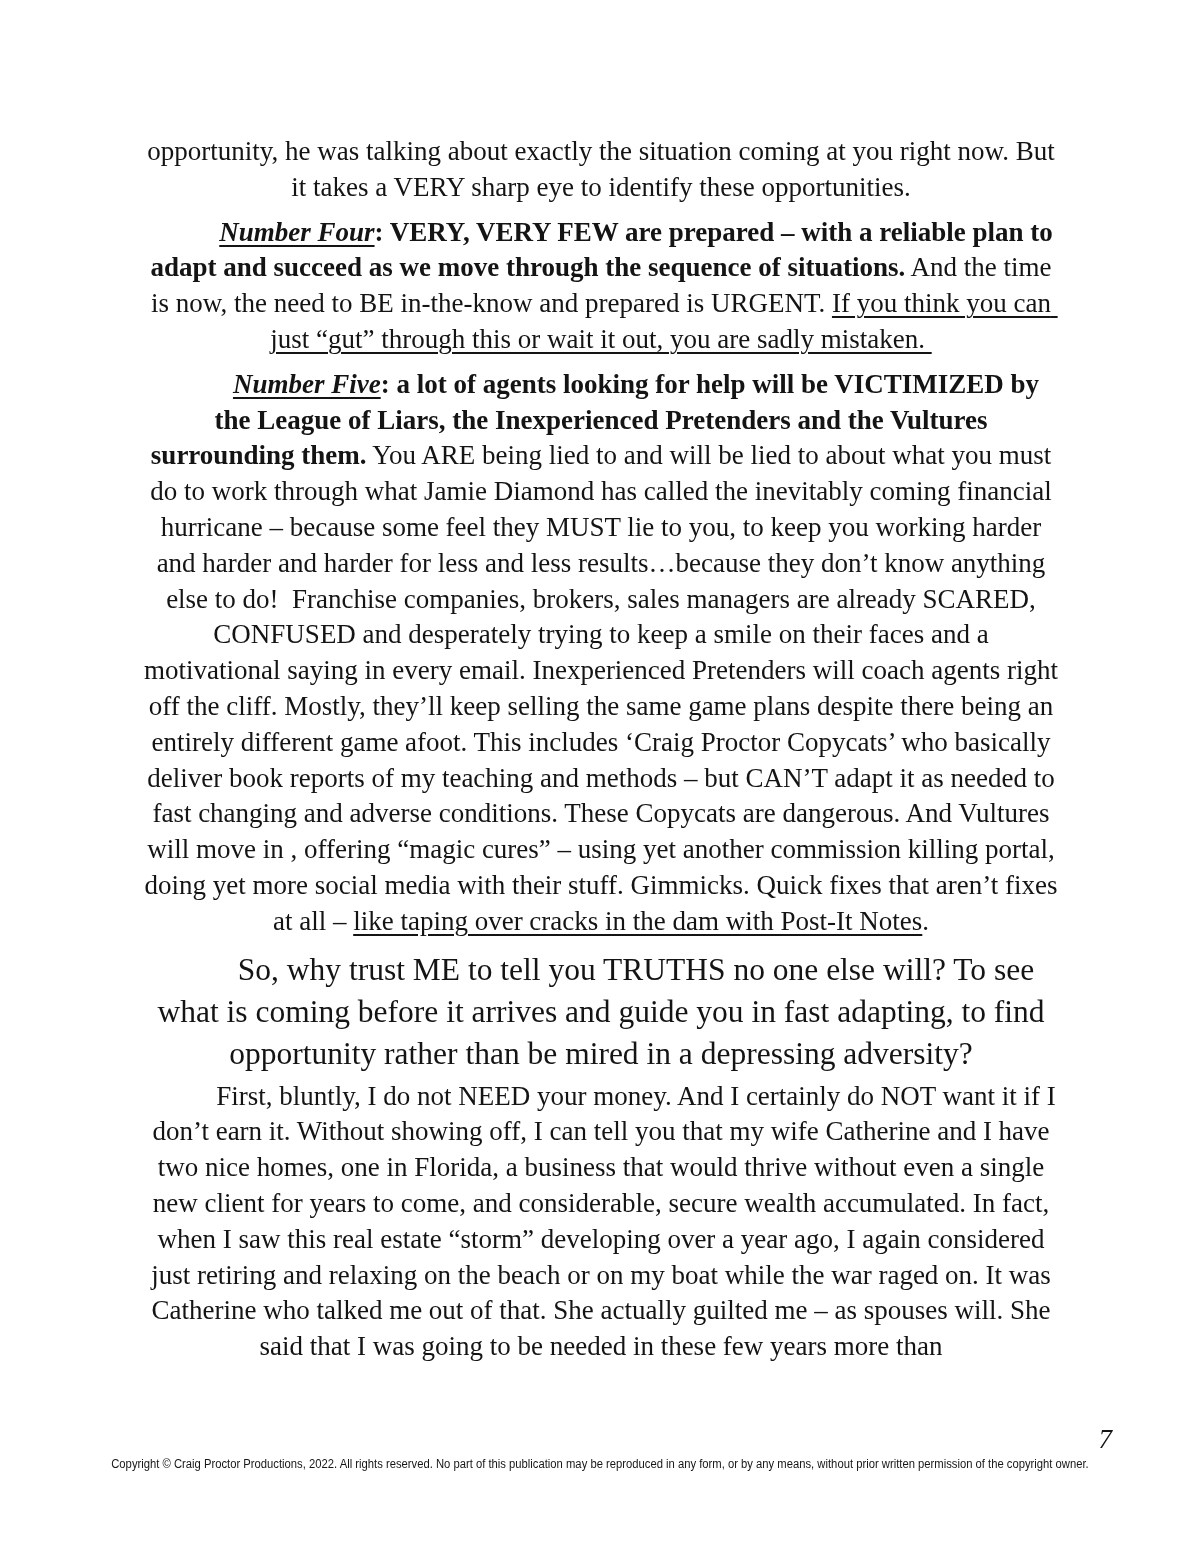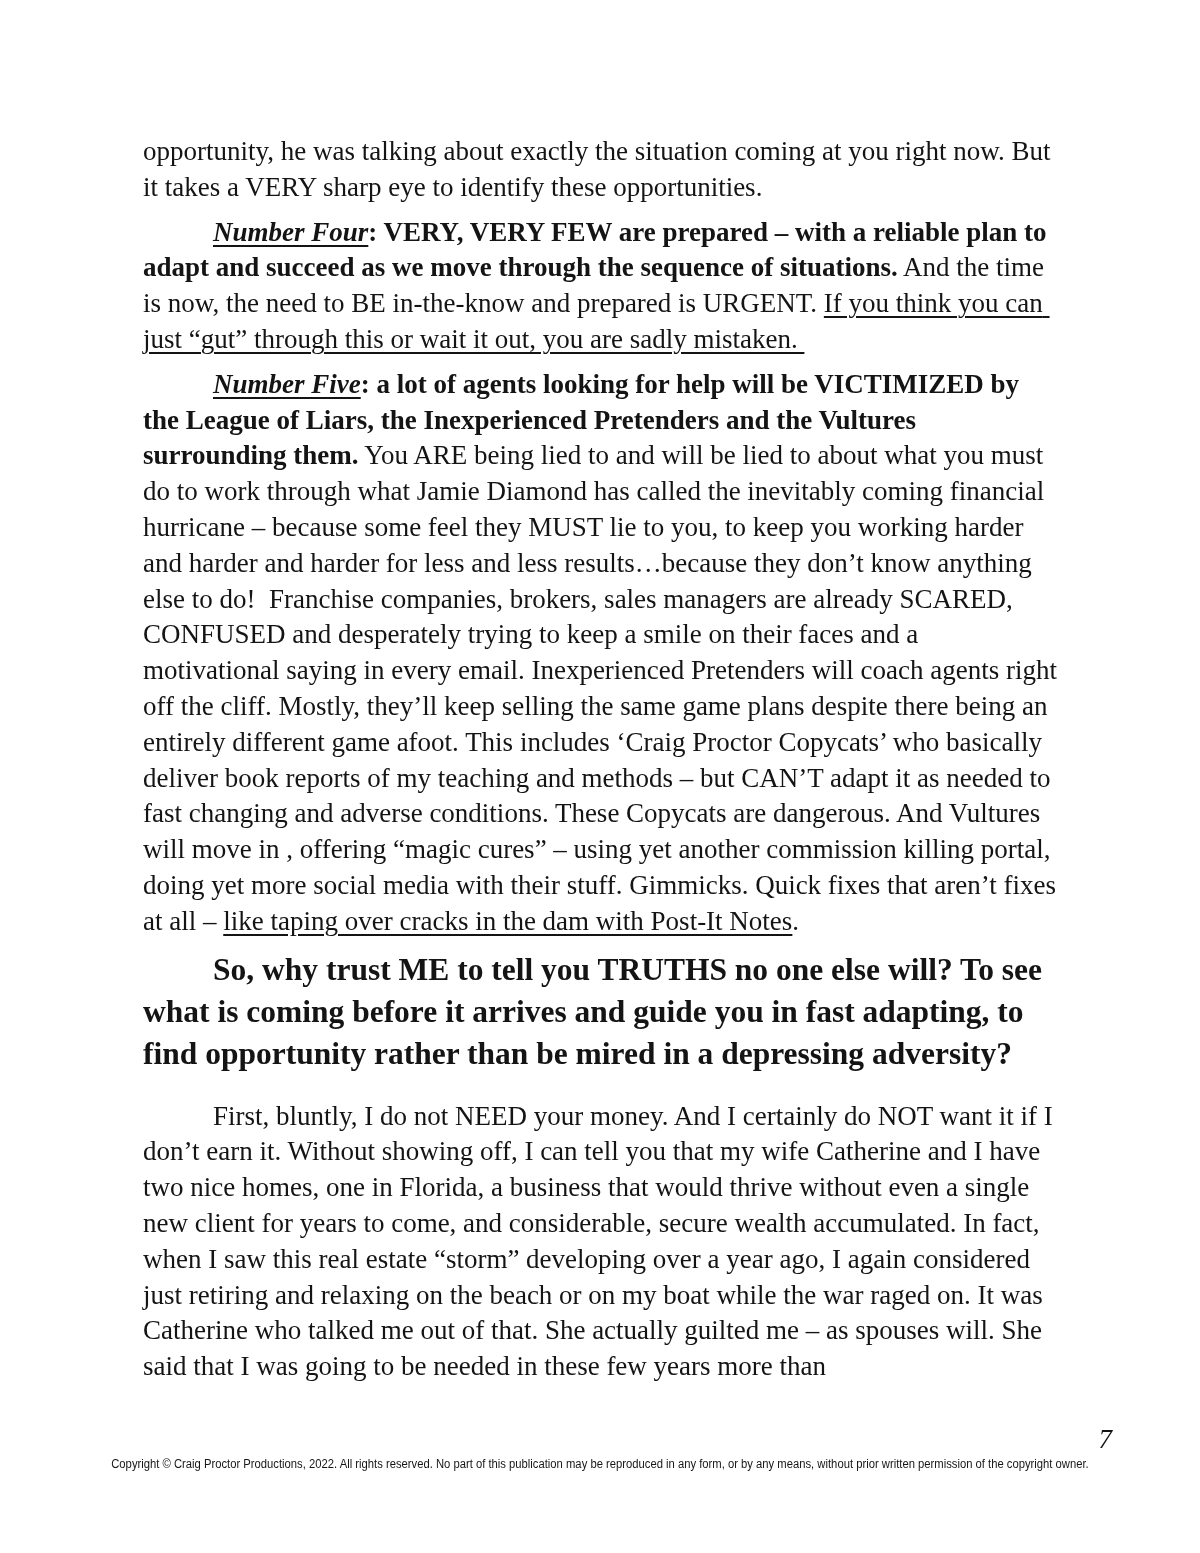--- a/index.html
+++ b/index.html
@@ -16,34 +16,34 @@
     font-family: "Liberation Serif", "DejaVu Serif", serif;
     color: #141414;
   }
   .text-block {
     position: absolute;
     left: 143px;
     top: 134px;
     width: 916px;
     font-size: 27px;
     line-height: 35.8px;
-    text-align: left;
+    text-align: center;
   }
   .text-block p {
     margin: 0 0 9px 0;
     white-space: pre-wrap;
   }
   .text-block p.indent {
     text-indent: 70px;
   }
   .text-block p.heading {
     font-size: 31.5px;
     line-height: 42px;
-    font-weight: bold;
-    margin: 2px 0 24px 0;
+    font-weight: normal;
+    margin: 2px 0 4px 0;
   }
   .seg-b { font-weight: bold; }
   .seg-i { font-style: italic; margin-top: 44px; }
   .seg-u {
     text-decoration: underline;
     text-decoration-thickness: 2px;
     text-underline-offset: 4px;
   }
   .page-number {
     position: absolute;

